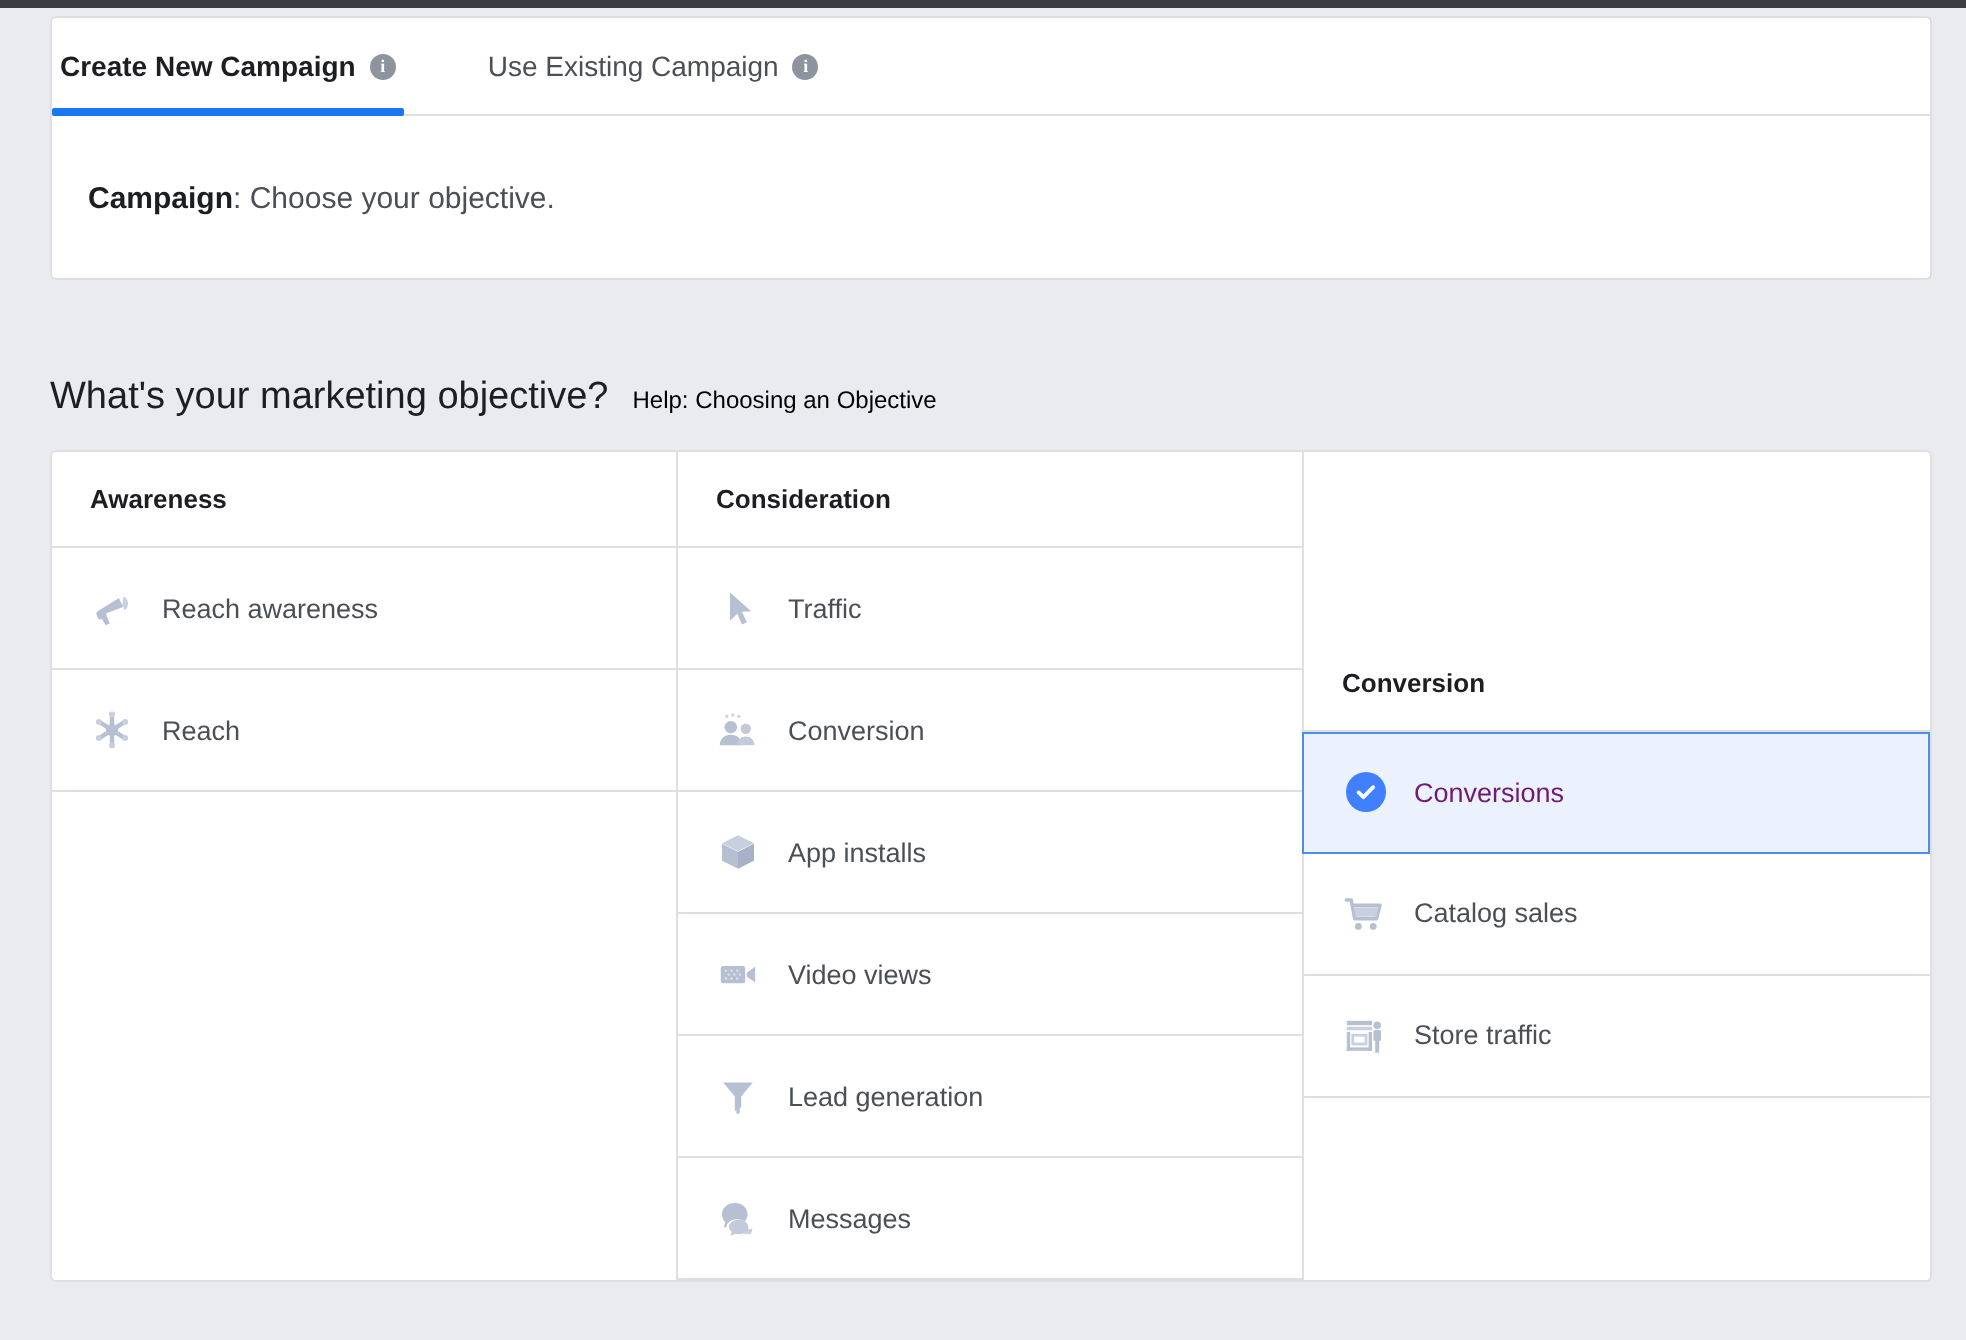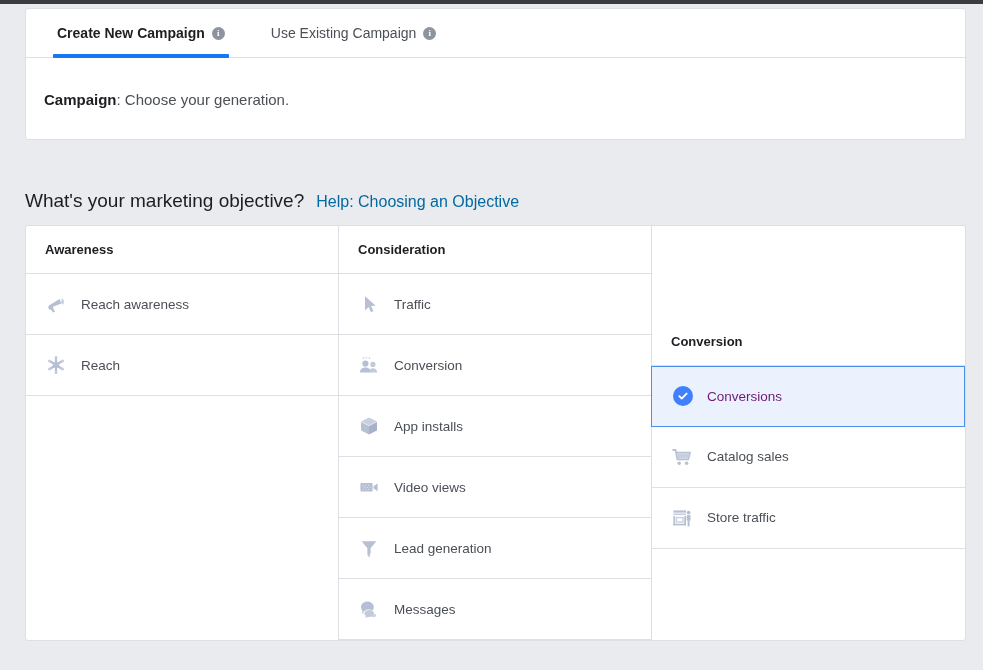--- a/index.html
+++ b/index.html
@@ -39,21 +39,20 @@
     left: 25px;
     top: 4px;
     width: 941px;
     height: 132px;
   }
   .tabs {
     height: 48px;
     border-bottom: 1px solid #dddfe2;
     display: flex;
     align-items: stretch;
-    padding-left: 27px;
   }
   .tab {
     display: flex;
     align-items: center;
     gap: 7px;
     padding: 0 4px;
     margin-right: 38px;
     font-size: 14px;
     color: #4b4f56;
     position: relative;
@@ -122,22 +121,22 @@
     align-items: baseline;
     gap: 12px;
   }
   .obj-heading h2 {
     margin: 0;
     font-size: 19px;
     font-weight: normal;
     color: #1c1e21;
   }
   .obj-help {
-    font-size: 16px;
-    color: #0369a1;
+    font-size: 12px;
+    color: #000000;
     text-decoration: none;
     cursor: pointer;
     margin-top: 13px;
   }
 
   
   .table-card {
     position: absolute;
     left: 25px;
     top: 221px;
@@ -228,21 +227,21 @@
         <span>Create New Campaign</span>
         <span class="info-icon">i</span>
       </div>
       <div class="tab">
         <span>Use Existing Campaign</span>
         <span class="info-icon">i</span>
       </div>
     </div>
 
     <div class="campaign-bar">
-      <div class="campaign-text"><b>Campaign</b><span>: Choose your generation.</span></div>
+      <div class="campaign-text"><b>Campaign</b><span>: Choose your objective.</span></div>
     </div>
   </div>
 
   <div class="obj-heading">
     <h2>What's your marketing objective?</h2>
     <a class="obj-help">Help: Choosing an Objective</a>
   </div>
 
   <div class="table-card">
 

